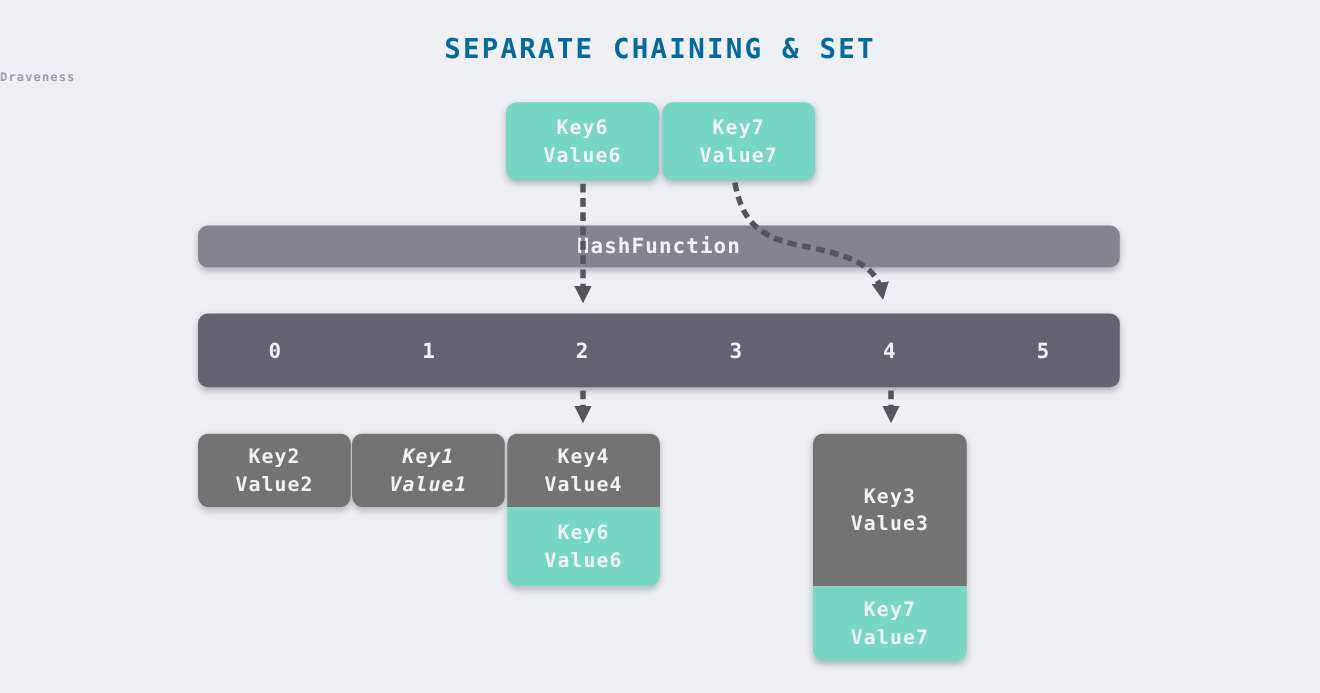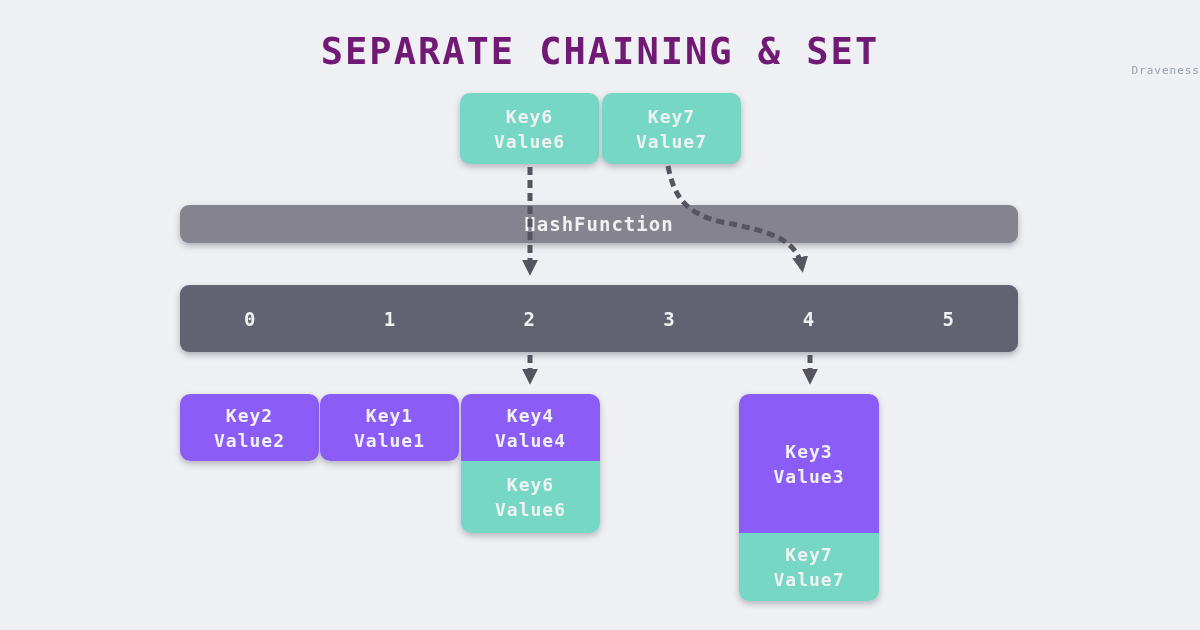--- a/index.html
+++ b/index.html
@@ -12,46 +12,46 @@
   .canvas {
     position: relative;
     width: 1200px;
     height: 630px;
     background: #eef0f3;
   }
   .title {
     position: absolute;
     top: 30px; left: 0; width: 1200px;
     text-align: center;
-    font-size: 37px;
+    font-size: 25px;
     font-weight: bold;
     letter-spacing: 2px;
-    color: #701a75;
+    color: #0369a1;
   }
   .subtitle {
     position: absolute;
     top: 64px; left: 0; width: 1200px;
-    text-align: right;
+    text-align: left;
     font-size: 11px;
-    font-weight: normal;
+    font-weight: bold;
     letter-spacing: 1px;
     color: #9aa0ab;
   }
   .box {
     position: absolute;
     border-radius: 10px;
     box-shadow: 0 3px 6px rgba(99,98,113,0.40);
     display: flex;
     flex-direction: column;
     align-items: center;
     justify-content: center;
     text-align: center;
   }
   .teal { background: #76d7c5; }
-  .dark { background: #8b5cf6; }
+  .dark { background: #737373; }
   .entry-text {
     font-size: 18px;
     font-weight: bold;
     letter-spacing: 1px;
     line-height: 25px;
     color: #eff1f2;
     text-align: center;
   }
   .bar {
     position: absolute;
@@ -144,21 +144,21 @@
   <div class="chain" style="left:180px; top:394px; width:139px; height:67px;">
     <div class="segment dark" style="flex:1;">
       <div class="entry-text">
         <div>Key2</div>
         <div>Value2</div>
       </div>
     </div>
   </div>
 
   <div class="chain" style="left:320px; top:394px; width:139px; height:67px;">
-    <div class="segment dark" style="flex:1;">
+    <div class="segment dark" style="flex:1;font-style:italic;">
       <div class="entry-text">
         <div>Key1</div>
         <div>Value1</div>
       </div>
     </div>
   </div>
 
   <div class="chain" style="left:461px; top:394px; width:139px; height:139px;">
     <div class="segment dark" style="height:67px;">
       <div class="entry-text">

